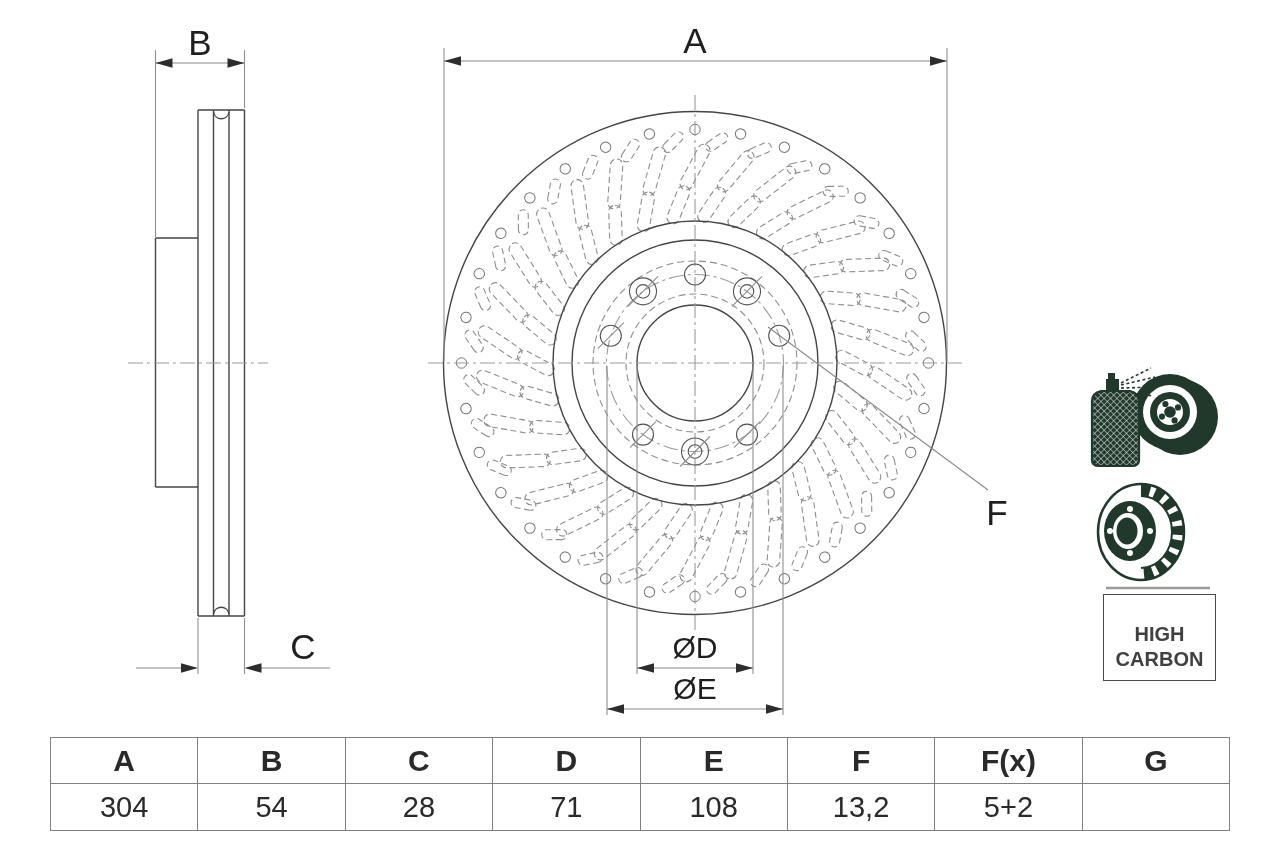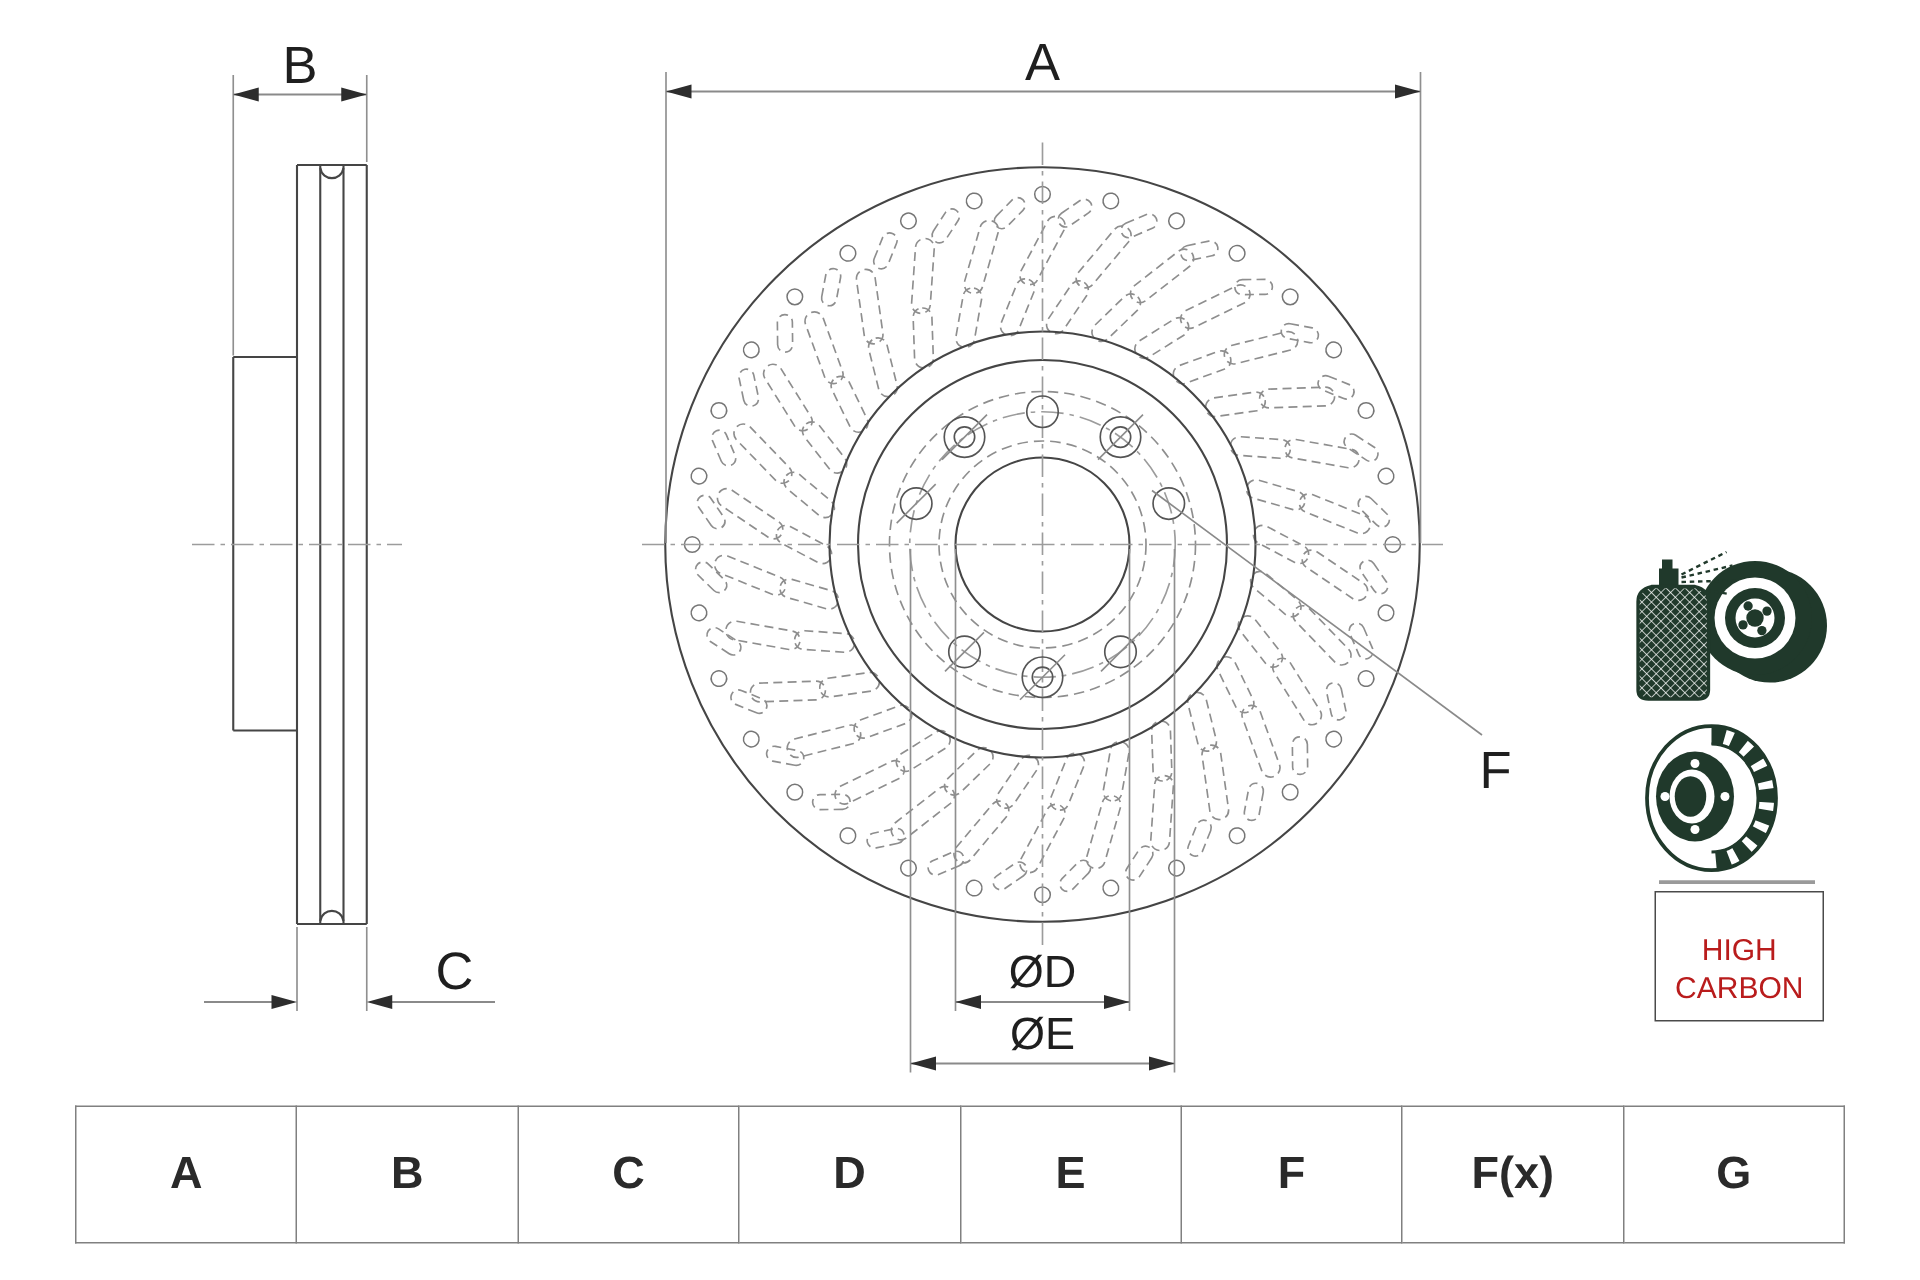--- a/index.html
+++ b/index.html
@@ -29,21 +29,21 @@
              border-collapse:collapse;table-layout:fixed;}
   #dim-table th,#dim-table td{border:1.5px solid #808080;text-align:center;
              vertical-align:middle;color:#2a2a2a;padding:0;}
   #dim-table th{font-size:30px;font-weight:bold;height:45px;}
   #dim-table td{font-size:29px;font-weight:normal;height:46px;}
 
   
   #high-carbon-box{position:absolute;left:1103px;top:594px;width:113px;height:87px;
              border:1.5px solid #4a4a4a;box-sizing:border-box;background:#fff;
              text-align:center;padding-top:27px;}
-  #high-carbon-box .stamp-line{font-size:20px;font-weight:normal;color:#b91c1c;
+  #high-carbon-box .stamp-line{font-size:20px;font-weight:bold;color:#404040;
              line-height:25px;letter-spacing:0px;}
 </style>
 </head>
 <body>
 
 <svg id="stage" width="1280" height="735" viewBox="0 0 1280 735">
 
   <g>
 
     <g id="vane-pattern">
@@ -334,14 +334,24 @@
       <tr>
     <th>A</th>
     <th>B</th>
     <th>C</th>
     <th>D</th>
     <th>E</th>
     <th>F</th>
     <th>F(x)</th>
     <th>G</th>
   </tr>
+  <tr>
+    <td>304</td>
+    <td>54</td>
+    <td>28</td>
+    <td>71</td>
+    <td>108</td>
+    <td>13,2</td>
+    <td>5+2</td>
+    <td></td>
+  </tr>
 </tbody>
   </table>
 
 </body></html>

